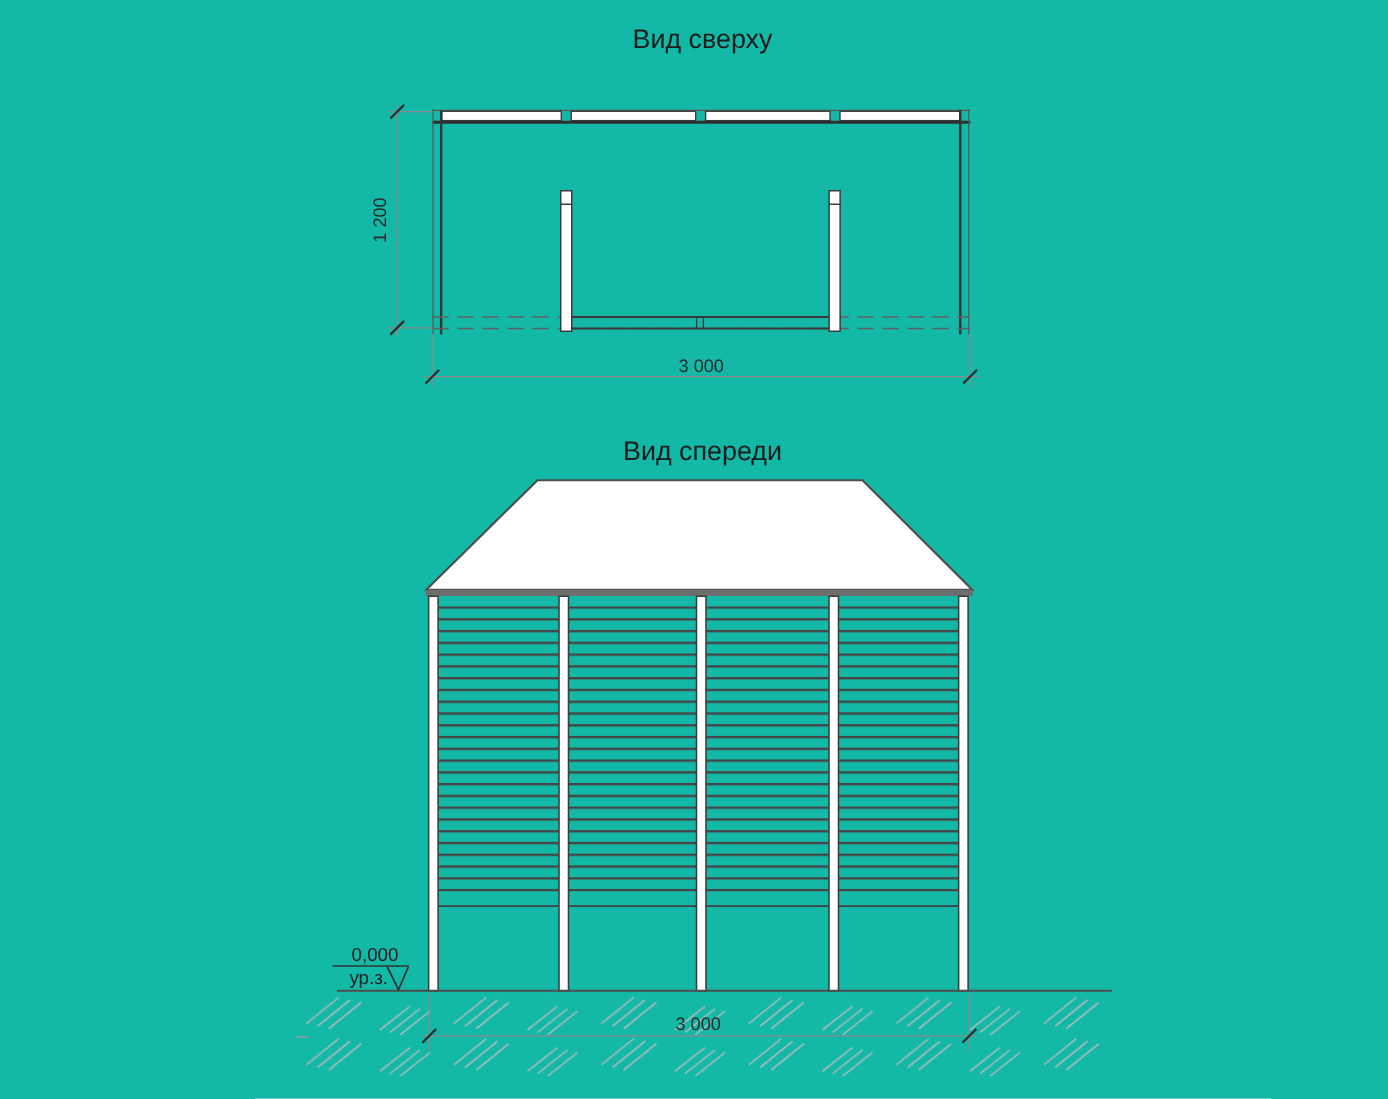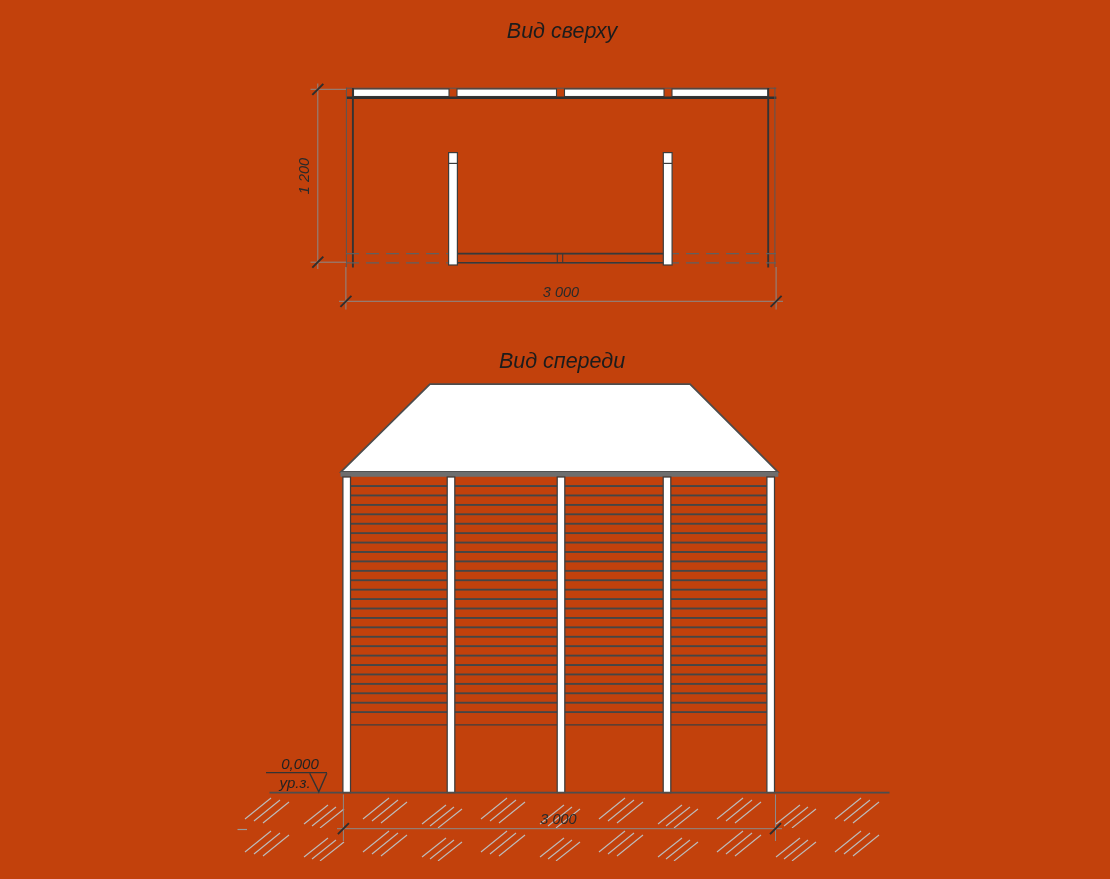--- a/index.html
+++ b/index.html
@@ -1,16 +1,16 @@
 <!DOCTYPE html>
 <html><head>
 <meta charset="utf-8">
 <style>
   html,body{margin:0;padding:0;background:#ffffff;}
-  .canvas{position:relative;width:1110px;height:879px;background:#c2410c;overflow:hidden;font-style:italic;}
+  .canvas{position:relative;width:1110px;height:879px;background:#14b8a6;overflow:hidden;}
   svg text{font-family:"Liberation Sans","DejaVu Sans",sans-serif;fill:#1c1c1c;}
   .title-text{font-size:21.5px;}
   .dim-text{font-size:14.5px;fill:#2a2a2a;}
   .lvl-text{font-size:15px;fill:#222;}
 </style>
 </head>
 <body>
 
 <div class="canvas">
 <svg width="1110" height="879" viewBox="0 0 1110 879" xmlns="http://www.w3.org/2000/svg">

